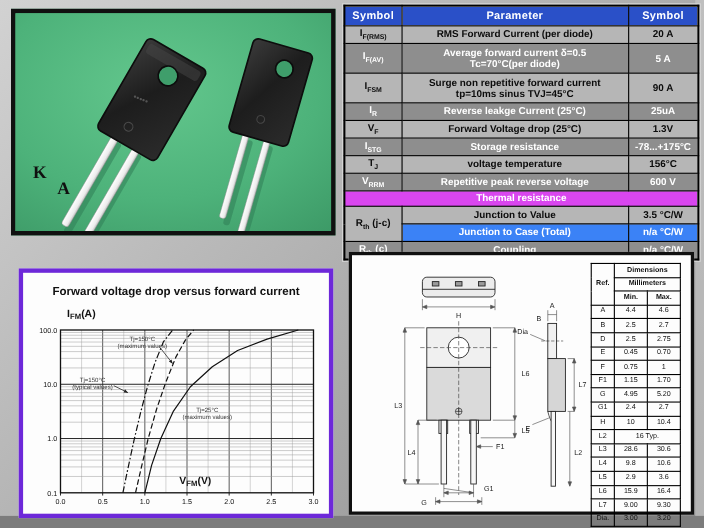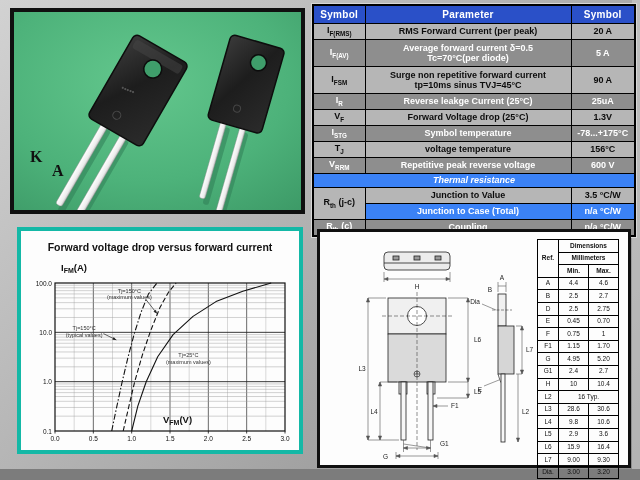--- a/index.html
+++ b/index.html
@@ -12,28 +12,28 @@
   .edge-right{position:absolute;right:0;top:0;width:8px;height:480px;background:#cdcdcd;opacity:.6;}
 
   
   .photo-panel{position:absolute;left:10px;top:8px;width:287px;height:198px;border:4px solid #101010;background:#4fb47c;}
   
   .ratings{position:absolute;left:312px;top:4px;width:324px;outline:1px solid #d8d8d8;}
   table.rt{border-collapse:collapse;width:100%;border:2px solid #000;table-layout:fixed;}
   table.rt td{border:1px solid #000;font-size:9px;font-weight:bold;text-align:center;padding:0 2px;line-height:1.15;overflow:hidden;}
   table.rt col.c-sym{width:52px;} table.rt col.c-val{width:64px;}
   tr.hdr td{background:#2a50c8;color:#fff;height:17px;font-size:10px;letter-spacing:.3px;}
-  tr.banner td{background:#3b82f6;color:#fff;height:13px;font-style:italic;}
+  tr.banner td{background:#d946ef;color:#fff;height:13px;}
   tr.single td{height:15px;} tr.double td{height:26px;}
   td.shade-light{background:#b6b6b6;color:#0c0c0c;}
   td.shade-dark{background:#8e8e8e;color:#fff;}
   td.shade-mid{background:#3b82f6;color:#fff;}
   .sym sub,.axis sub{font-size:70%;}
   
-  .graph-panel{position:absolute;left:17px;top:227px;width:278px;height:219px;border:4px solid #14b8a6;background:#fdfdfd;}
+  .graph-panel{position:absolute;left:17px;top:244px;width:278px;height:219px;border:4px solid #6d28d9;background:#fdfdfd;}
   
   .mech-panel{position:absolute;left:317px;top:229px;width:308px;height:233px;border:3px solid #101010;background:#fdfdfd;}
   .dims{position:absolute;right:9px;top:7px;width:82px;}
   table.dt{border-collapse:collapse;width:100%;border:1px solid #000;table-layout:fixed;}
   table.dt td{border:1px solid #000;font-size:6.5px;text-align:center;height:11.6px;line-height:1;padding:0;color:#111;}
   table.dt td.hd{font-weight:bold;}
 </style>
 </head>
 <body>
 
@@ -96,21 +96,21 @@
         <col class="c-val">
       </colgroup>
     <tbody id="rt-body">
       <tr class="hdr">
         <td>Symbol</td>
         <td>Parameter</td>
         <td>Symbol</td>
       </tr>
     <tr class="single">
           <td class="shade-light"><span class="sym"><span>I</span><sub>F(RMS)</sub></span></td>
-          <td class="shade-light">RMS Forward Current (per peak)</td>
+          <td class="shade-light">RMS Forward Current (per diode)</td>
           <td class="shade-light">20 A</td>
         </tr>
         <tr class="double">
           <td class="shade-dark"><span class="sym"><span>I</span><sub>F(AV)</sub></span></td>
           <td class="shade-dark">Average forward current δ=0.5<br>Tc=70°C(per diode)</td>
           <td class="shade-dark">5 A</td>
         </tr>
         <tr class="double">
           <td class="shade-light"><span class="sym"><span>I</span><sub>FSM</sub></span></td>
           <td class="shade-light">Surge non repetitive forward current<br>tp=10ms sinus TVJ=45°C</td>
@@ -121,21 +121,21 @@
           <td class="shade-dark">Reverse leakge Current (25°C)</td>
           <td class="shade-dark">25uA</td>
         </tr>
         <tr class="single">
           <td class="shade-light"><span class="sym"><span>V</span><sub>F</sub></span></td>
           <td class="shade-light">Forward Voltage drop (25°C)</td>
           <td class="shade-light">1.3V</td>
         </tr>
         <tr class="single">
           <td class="shade-dark"><span class="sym"><span>I</span><sub>STG</sub></span></td>
-          <td class="shade-dark">Symbol temperature</td>
+          <td class="shade-dark">Storage resistance</td>
           <td class="shade-dark">-78...+175°C</td>
         </tr>
         <tr class="single">
           <td class="shade-light"><span class="sym"><span>T</span><sub>J</sub></span></td>
           <td class="shade-light">voltage temperature</td>
           <td class="shade-light">156°C</td>
         </tr>
         <tr class="single">
           <td class="shade-dark"><span class="sym"><span>V</span><sub>RRM</sub></span></td>
           <td class="shade-dark">Repetitive peak reverse voltage</td>

